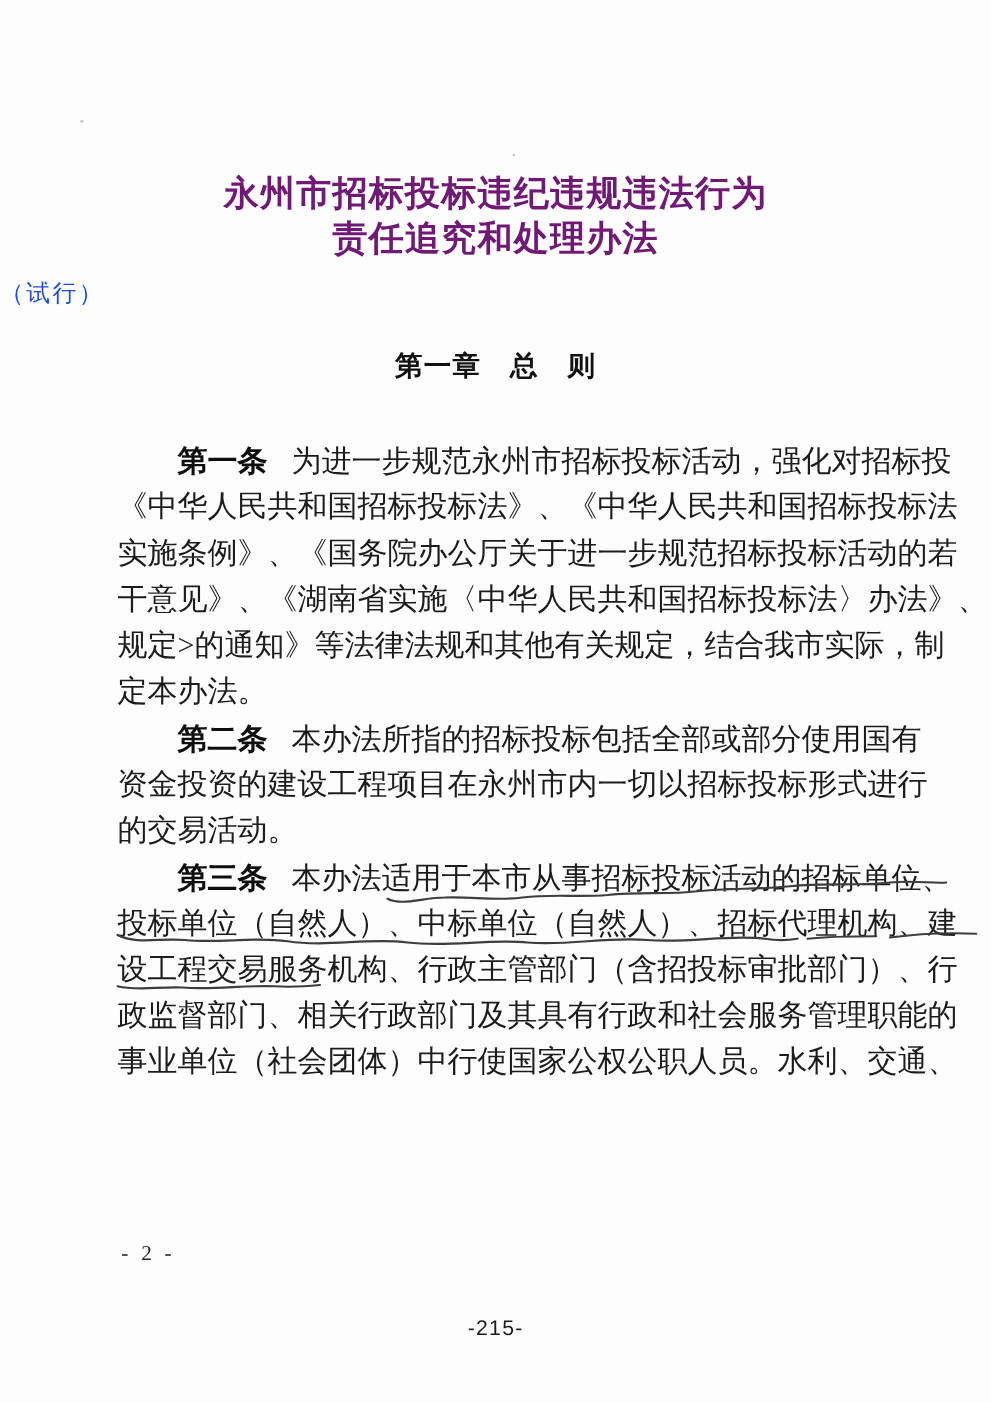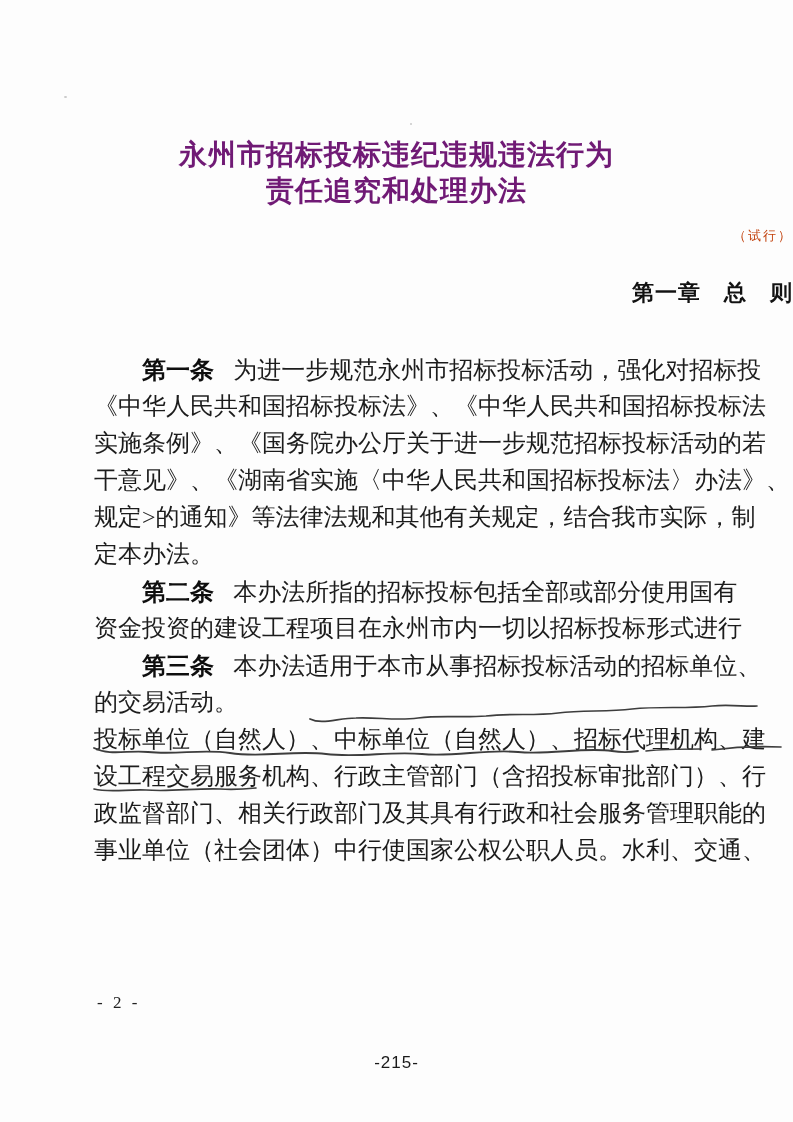--- a/index.html
+++ b/index.html
@@ -17,29 +17,29 @@
     position:absolute;top:137px;left:0;width:100%;
     text-align:center;
     font-family:"Liberation Sans", sans-serif;
     font-weight:700;
     font-size:28px;line-height:36px;
     letter-spacing:1px;
     color:#701a75;
   }
   .doc-subtitle{
     position:absolute;top:223px;left:0;width:100%;
-    text-align:right;
+    text-align:left;
     font-family:"Liberation Serif", serif;
-    font-size:13px;line-height:26px;
+    font-size:19px;line-height:26px;
     letter-spacing:2px;
-    color:#c2410c;
+    color:#1d4ed8;
   }
   .chapter-heading{
     position:absolute;top:279px;left:0;width:100%;
-    text-align:right;
+    text-align:center;
     font-family:"Liberation Sans", sans-serif;
     font-weight:700;
     font-size:22px;line-height:28px;
     letter-spacing:1px;
     color:#121212;
   }
 
   .doc-body{
     position:absolute;left:94px;top:351px;width:604px;
     font-size:24px;
@@ -89,22 +89,22 @@
 
   <div class="doc-body" id="docBody">
       <div class="bline indent" style="letter-spacing: -0.000625px;"><span class="in"><span class="plabel">第一条</span><span>为进一步规范永州市招标投标活动，强化对招标投</span></span></div>
       <div class="bline" style="letter-spacing: -0.000558036px;"><span class="in"><span>《中华人民共和国招标投标法》、《中华人民共和国招标投标法</span></span></div>
       <div class="bline" style="letter-spacing: -0.000558036px;"><span class="in"><span>实施条例》、《国务院办公厅关于进一步规范招标投标活动的若</span></span></div>
       <div class="bline" style="letter-spacing: -0.000538793px;"><span class="in"><span>干意见》、《湖南省实施〈中华人民共和国招标投标法〉办法》、</span></span></div>
       <div class="bline" style="letter-spacing: 0px;"><span class="in"><span>规定&gt;的通知》等法律法规和其他有关规定，结合我市实际，制</span></span></div>
       <div class="bline"><span class="in"><span>定本办法。</span></span></div>
       <div class="bline indent" style="letter-spacing: -0.000651042px;"><span class="in"><span class="plabel">第二条</span><span>本办法所指的招标投标包括全部或部分使用国有</span></span></div>
       <div class="bline" style="letter-spacing: -0.000578704px;"><span class="in"><span>资金投资的建设工程项目在永州市内一切以招标投标形式进行</span></span></div>
+      <div class="bline"><span class="in"><span>的交易活动。</span></span></div>
       <div class="bline indent" style="letter-spacing: -0.000625px;"><span class="in"><span class="plabel">第三条</span><span>本办法适用于本市从事招标投标活动的招标单位、</span></span></div>
-      <div class="bline"><span class="in"><span>的交易活动。</span></span></div>
       <div class="bline" style="letter-spacing: -0.000558036px;"><span class="in"><span>投标单位（自然人）、中标单位（自然人）、招标代理机构、建</span></span></div>
       <div class="bline" style="letter-spacing: -0.000558036px;"><span class="in"><span>设工程交易服务机构、行政主管部门（含招投标审批部门）、行</span></span></div>
       <div class="bline" style="letter-spacing: -0.000558036px;"><span class="in"><span>政监督部门、相关行政部门及其具有行政和社会服务管理职能的</span></span></div>
       <div class="bline" style="letter-spacing: -0.000558036px;"><span class="in"><span>事业单位（社会团体）中行使国家公权公职人员。水利、交通、</span></span></div>
     </div>
 
   <svg class="marks" width="793" height="1122" viewBox="0 0 793 1122">
     <path d="M310,719 C 322,725 338,718 356,718 C 378,717 396,721 418,718 C 442,715 462,718 486,716
          C 512,713 534,716 558,713 C 584,710 606,712 632,709 C 660,706 686,709 712,706 C 730,704 746,707 757,706" fill="none" stroke="#3d3d3d" stroke-width="1.7" stroke-linecap="round"></path>
     <path d="M94,748 C 110,756 128,750 148,752 C 176,755 202,749 230,753 C 262,758 294,750 326,754

